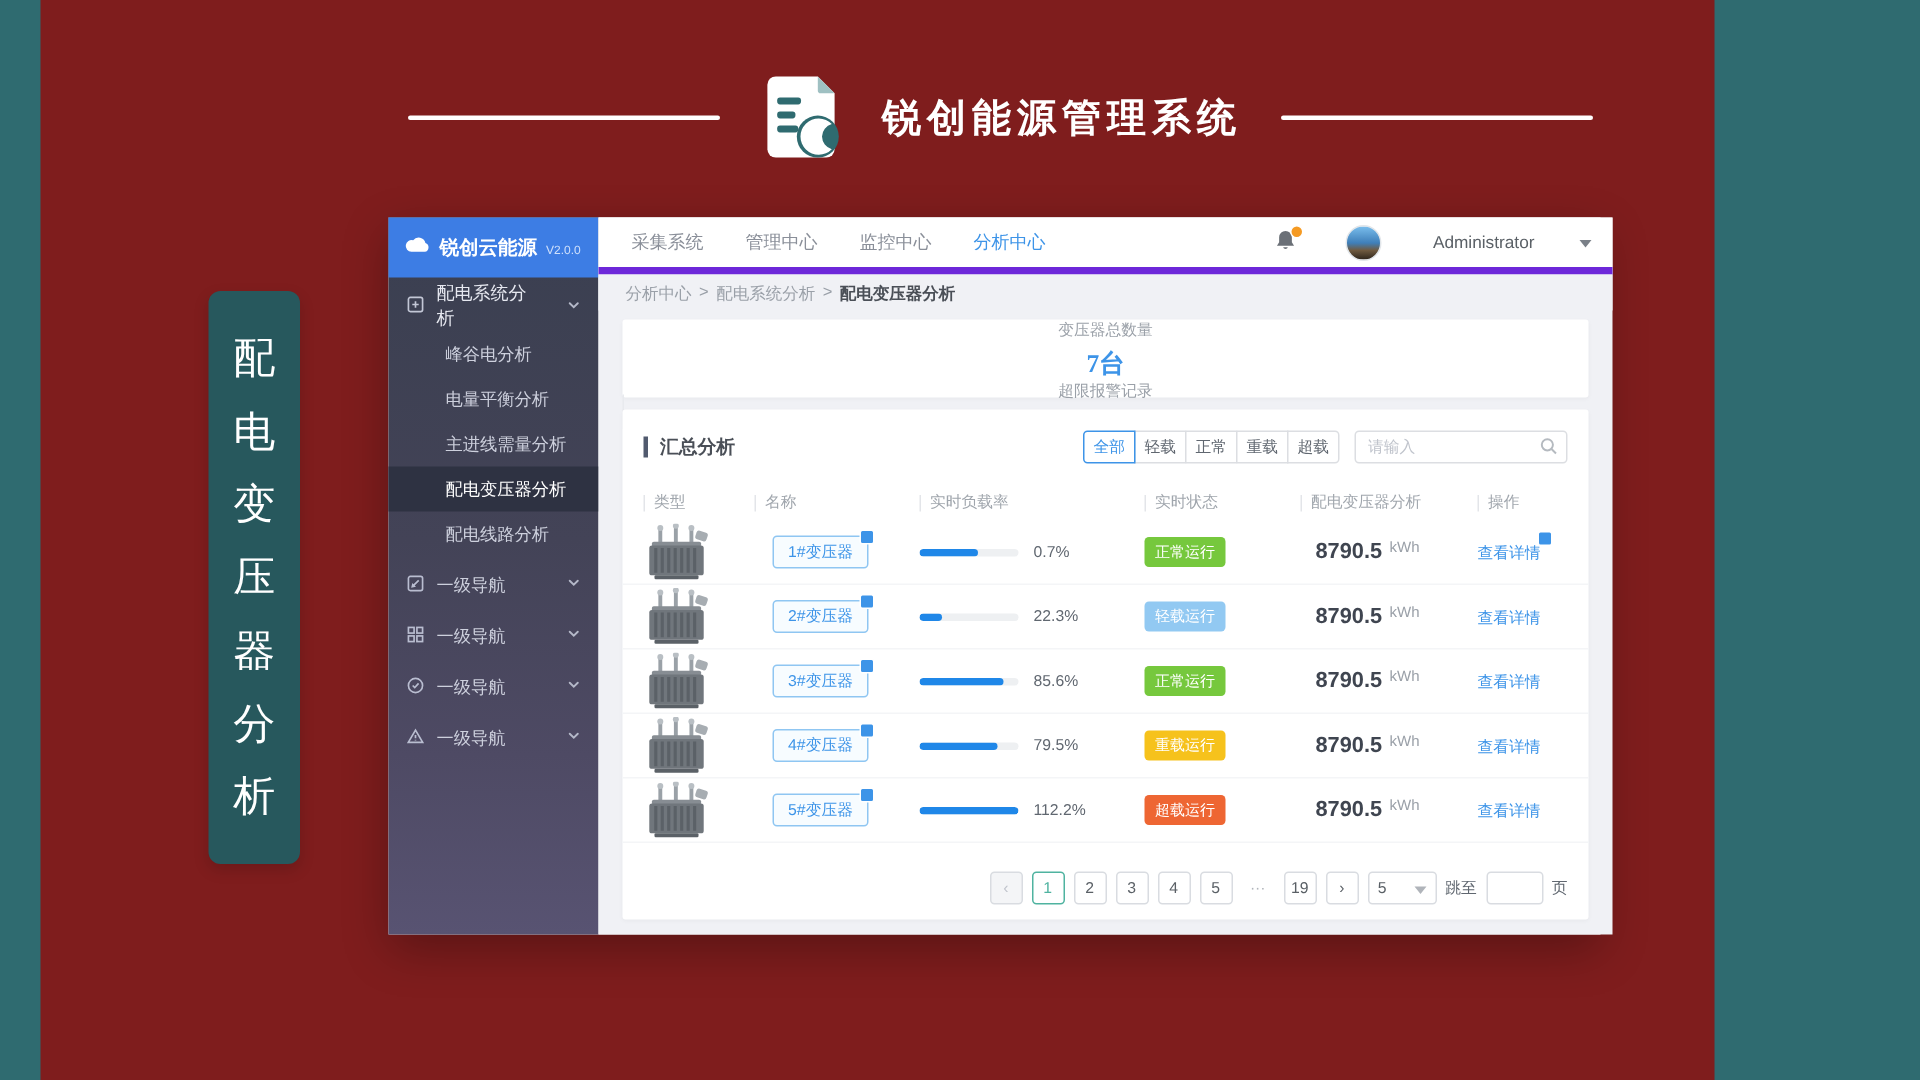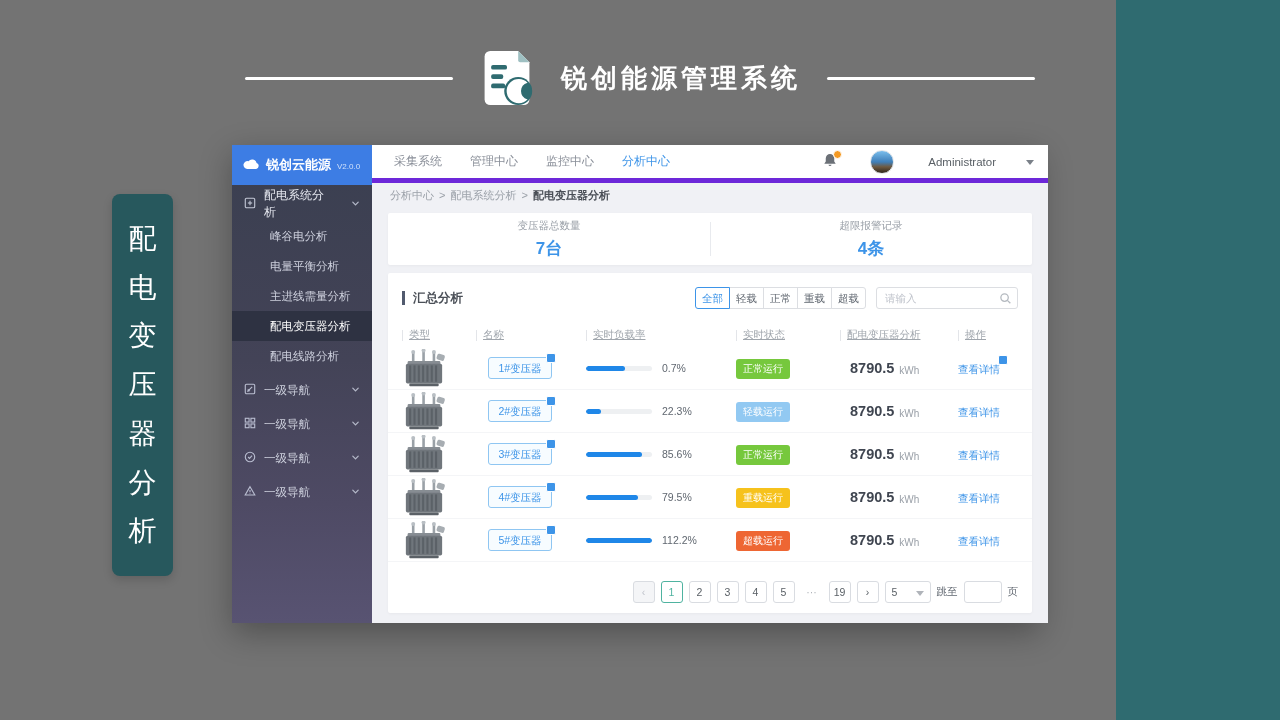--- a/index.html
+++ b/index.html
@@ -1,19 +1,19 @@
 <!DOCTYPE html>
 <html><head>
 <meta charset="utf-8">
 <title>锐创能源管理系统</title>
 <style>
   * { margin:0; padding:0; box-sizing:border-box; }
   html,body { width:1280px; height:720px; }
   body { font-family:"Liberation Sans","DejaVu Sans",sans-serif; background:#2f6b70; overflow:hidden; }
-  .stage { position:relative; width:1116px; height:720px; background:#737373; overflow:hidden; }
+  .stage { position:relative; width:1116px; height:720px; background:#7f1d1d; overflow:hidden;margin-left:27px; }
 
   
   .banner { position:absolute; top:46px; left:0; width:1280px; height:64px; display:flex; align-items:center; justify-content:center; gap:26px; }
   .banner .rule { width:208px; height:3px; background:#ffffff; border-radius:2px; }
   .banner .logo { width:56px; height:58px; }
   .banner .title { color:#ffffff; font-size:26px; font-weight:bold; letter-spacing:4px; white-space:nowrap; }
 
   
   .side-label { position:absolute; left:112px; top:194px; width:61px; height:382px; background:#27585d; border-radius:8px;
     display:flex; flex-direction:column; align-items:center; justify-content:space-evenly; padding:10px 0; box-shadow:0 4px 10px rgba(0,0,0,.15); }
@@ -46,61 +46,61 @@
   .avatar { width:24px; height:24px; border-radius:50%; background:linear-gradient(180deg,#79bdec 0%,#3f7fb9 50%,#6f5a40 72%,#2f261c 100%); border:1px solid #e2e6ea; cursor:pointer; }
   .user-name { font-size:11.5px; color:#5a6066; margin:0 2px 0 6px; }
   .caret-down { width:0; height:0; border-left:4px solid transparent; border-right:4px solid transparent; border-top:5px solid #7a8088; margin-top:2px; }
 
   .breadcrumb { height:24px; display:flex; align-items:center; gap:5px; padding:0 18px; font-size:11px; color:#9aa0a8; background:#f0f1f5; flex:0 0 24px; }
   .breadcrumb .current { color:#4a4f57; font-weight:bold; }
 
   .content { flex:1; padding:6px 16px 12px 16px; }
 
   
-  .stats-card { background:#ffffff; border-radius:2px; height:52px; display:flex; align-items:stretch; box-shadow:0 1px 3px rgba(0,0,0,.04); }
+  .stats-card { background:#ffffff; border-radius:2px; height:52px; display:flex; align-items:stretch; box-shadow:0 1px 3px rgba(0,0,0,.04);flex-direction:column; }
   .stat { flex:1; display:flex; flex-direction:column; align-items:center; justify-content:center; gap:4px; position:relative; }
   .stat + .stat::before { content:""; position:absolute; left:0; top:9px; bottom:9px; width:1px; background:#e8eaee; }
   .stat-label { font-size:10.5px; color:#9aa0a8; }
-  .stat-value { font-size:17px; font-weight:bold; color:#3d94e8; }
+  .stat-value { font-size:17px; font-weight:bold; color:#3d94e8;font-family:Liberation Serif, serif; }
 
   
   .panel { background:#ffffff; border-radius:2px; margin-top:8px; height:340px; position:relative; box-shadow:0 1px 3px rgba(0,0,0,.04); }
   .panel-head { height:50px; display:flex; align-items:center; padding:0 14px; }
   .panel-title { font-size:12.5px; font-weight:bold; color:#4a4f57; border-left:3px solid #515a6e; padding-left:8px; line-height:14px; }
   .panel-head .grow { flex:1; }
   .filter-group { display:flex; }
   .filter-btn { min-width:34px; height:22px; line-height:20px; text-align:right; font-size:10.5px; color:#606770; background:#ffffff; border:1px solid #dcdee2; margin-left:-1px; padding:0 6px; cursor:pointer; white-space:nowrap; }
   .filter-btn:first-child { border-radius:3px 0 0 3px; margin-left:0; }
   .filter-btn:last-child { border-radius:0 3px 3px 0; }
   .filter-btn.active { color:#3d94e8; border-color:#3d94e8; position:relative; z-index:1; }
   .search-box { position:relative; width:142px; height:22px; margin-left:10px; }
   .search-box input { width:100%; height:100%; border:1px solid #dcdee2; border-radius:3px; font-size:10.5px; padding:0 22px 0 8px; color:#515a62; outline:none; font-family:inherit; }
   .search-box input::placeholder { color:#c0c4cc; }
   .search-icon { position:absolute; right:6px; top:4px; }
 
   
   .thead, .trow { display:grid; grid-template-columns:74px 110px 150px 104px 118px 60px; align-items:center; padding:0 14px; }
   .thead { height:24px; }
-  .th { font-size:10.5px; color:#a0a6ad; display:flex; align-items:center; gap:6px; white-space:nowrap;text-decoration:underline; }
+  .th { font-size:10.5px; color:#a0a6ad; display:flex; align-items:center; gap:6px; white-space:nowrap; }
   .th::before { content:""; width:1px; height:11px; background:#e3e5e9; }
   .trow { height:43px; border-bottom:1px solid #f4f5f7; }
   .trow:last-of-type { border-bottom:none; }
   .cell-type svg { display:block; }
   .name-btn { position:relative; display:inline-block; min-width:64px; padding:0 8px; height:22px; line-height:20px; text-align:center; border:1px solid #8fc6f2; background:#f7fcff; border-radius:3px; color:#3d94e8; font-size:10.5px; margin-left:12px; cursor:pointer; white-space:nowrap; }
   .mini-badge { position:absolute; top:-5px; right:-5px; width:10px; height:10px; background:#3d94e8; border-radius:2px; border:1px solid #fff; }
   .cell-load { display:flex; align-items:center; gap:10px; }
   .bar-track { width:66px; height:5px; border-radius:3px; background:#eef0f2; overflow:hidden; }
   .bar-fill { height:5px; border-radius:3px; background:#1f87e8; }
   .load-label { font-size:10.5px; color:#606770; }
   .status-badge { display:inline-block; padding:3px 7px; border-radius:3px; font-size:10px; color:#ffffff; white-space:nowrap;text-align:center; }
   .status-badge[data-status="normal"]   { background:#76c83d; }
   .status-badge[data-status="light"]    { background:#92c9f2; }
   .status-badge[data-status="heavy"]    { background:#f6c21c; }
   .status-badge[data-status="overload"] { background:#ee6633; }
-  .cell-energy { display:flex; align-items:flex-end; gap:5px; padding-left:10px; }
+  .cell-energy { display:flex; align-items:flex-start; gap:5px; padding-left:10px; }
   .energy-value { font-size:14.5px; font-weight:bold; color:#3f4550; }
   .energy-unit { font-size:10px; color:#9aa0a8; }
   .detail-link { position:relative; display:inline-block; font-size:10.5px; color:#3d94e8; cursor:pointer; white-space:nowrap; }
   .detail-link .mini-badge { top:-8px; right:-8px; }
 
   
   .pagination { position:absolute; right:14px; bottom:10px; display:flex; align-items:center; gap:6px; }
   .pg-btn { min-width:22px; height:22px; line-height:20px; text-align:center; background:#ffffff; border:1px solid #d9dce1; border-radius:3px; font-size:10.5px; color:#5a6066; padding:0 4px; cursor:pointer; }
   .pg-btn.prev { background:#f4f5f7; color:#c0c4cc; }
   .pg-btn.active { border-color:#4fb3a0; color:#4fb3a0; }

